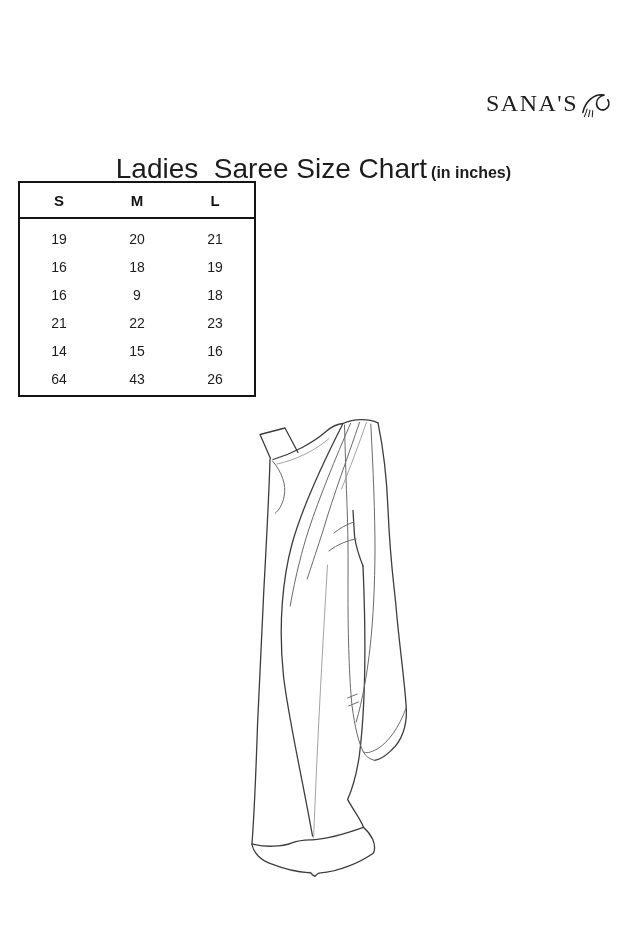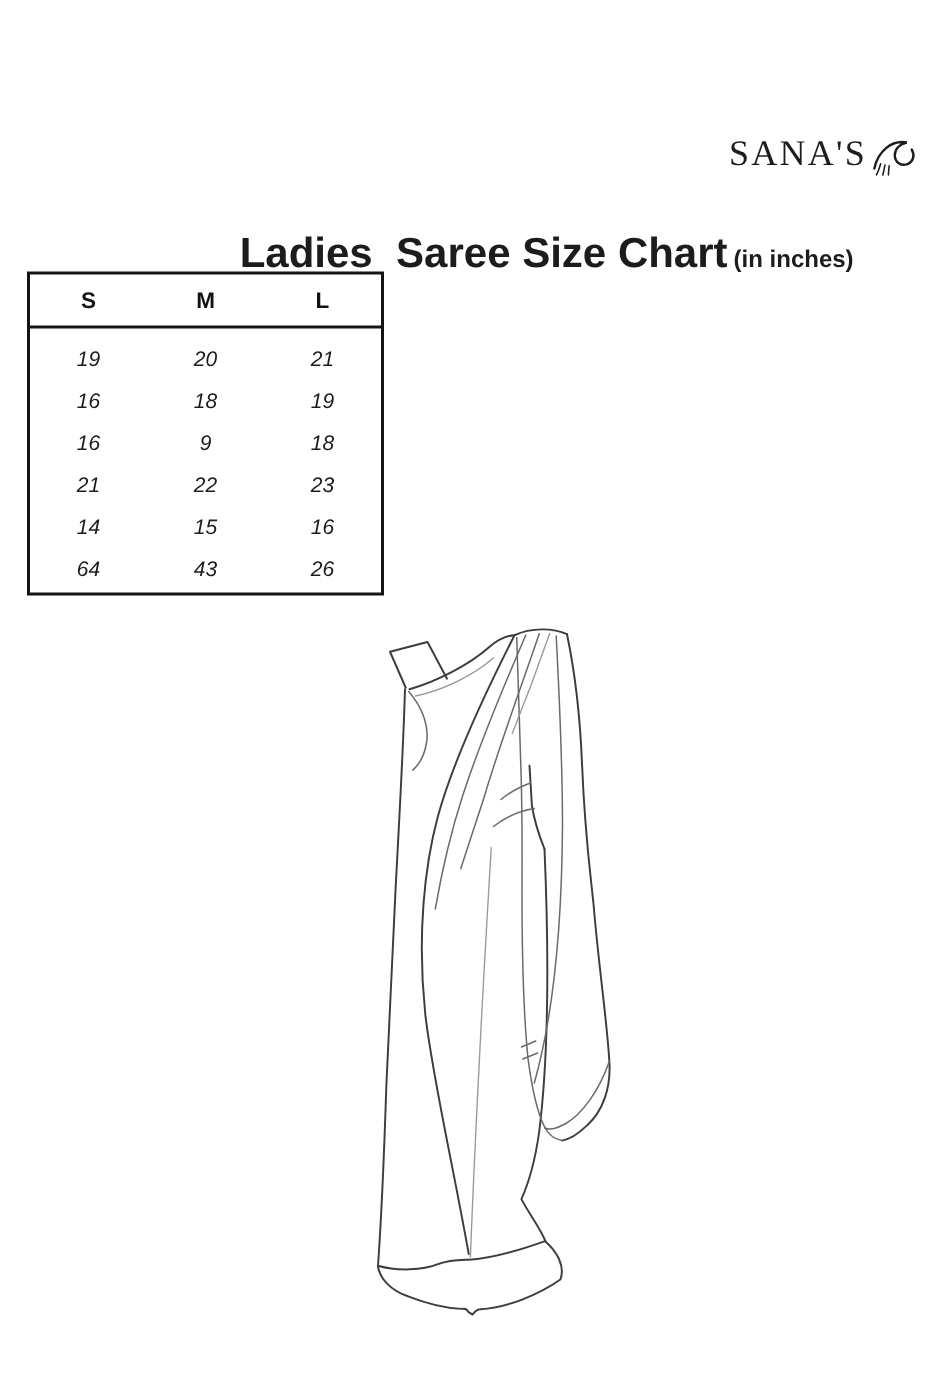--- a/index.html
+++ b/index.html
@@ -24,40 +24,40 @@
   .logo-icon { width: 32px; height: 30px; margin-top: -2px; }
   .logo-icon path { fill: none; stroke: #1d1d1d; stroke-linecap: round; }
   .logo-icon .swoosh { stroke-width: 1.7; }
   .logo-icon .tassel { stroke-width: 1.1; }
 
   
   .title {
     position: absolute; top: 135px; left: 98px;
     white-space: pre; color: #1c1c1c;
   }
-  .title-main { font-size: 28px; font-weight: 700; margin-left: 44px; }
+  .title-main { font-size: 28px; font-weight: 400; }
   .title-suffix { font-size: 16px; font-weight: 600; margin-left: 4px; }
 
   
   .chart-wrap { position: absolute; top: 181px; left: 18px; display: flex; }
   .labels-col { width: 76px; margin-right: 20px; padding-top: 34px; box-sizing: border-box; }
   .rlabel {
     height: 28px; display: flex; align-items: center; justify-content: flex-end;
     font-size: 13.5px; font-weight: bold; color: #121212; white-space: nowrap;
   }
   .table-box {
     width: 238px; border: 2px solid #141414; box-sizing: border-box; background: #fff;
   }
   .header-row {
     height: 34px; display: grid; grid-template-columns: repeat(3, 1fr);
     align-items: center; border-bottom: 2px solid #141414;
   }
   .hcell { text-align: center; font-weight: bold; font-size: 15px; color: #121212; }
   .table-body { padding: 6px 0 2px; }
-  .trow { height: 28px; display: grid; grid-template-columns: repeat(3, 1fr); align-items: center; font-style: italic; }
+  .trow { height: 28px; display: grid; grid-template-columns: repeat(3, 1fr); align-items: center; }
   .tcell { text-align: center; font-size: 14px; color: #1c1c1c; }
 
   
   .saree-svg { position: absolute; top: 410px; left: 220px; width: 220px; height: 470px; }
   .saree-svg path { fill: none; stroke-linecap: round; stroke-linejoin: round; }
   .s-bold  { stroke: #3d3d3d; stroke-width: 1.3; }
   .s-med   { stroke: #6a6a6a; stroke-width: 1;   }
   .s-light { stroke: #989898; stroke-width: 0.9; }
 </style>
 </head>

